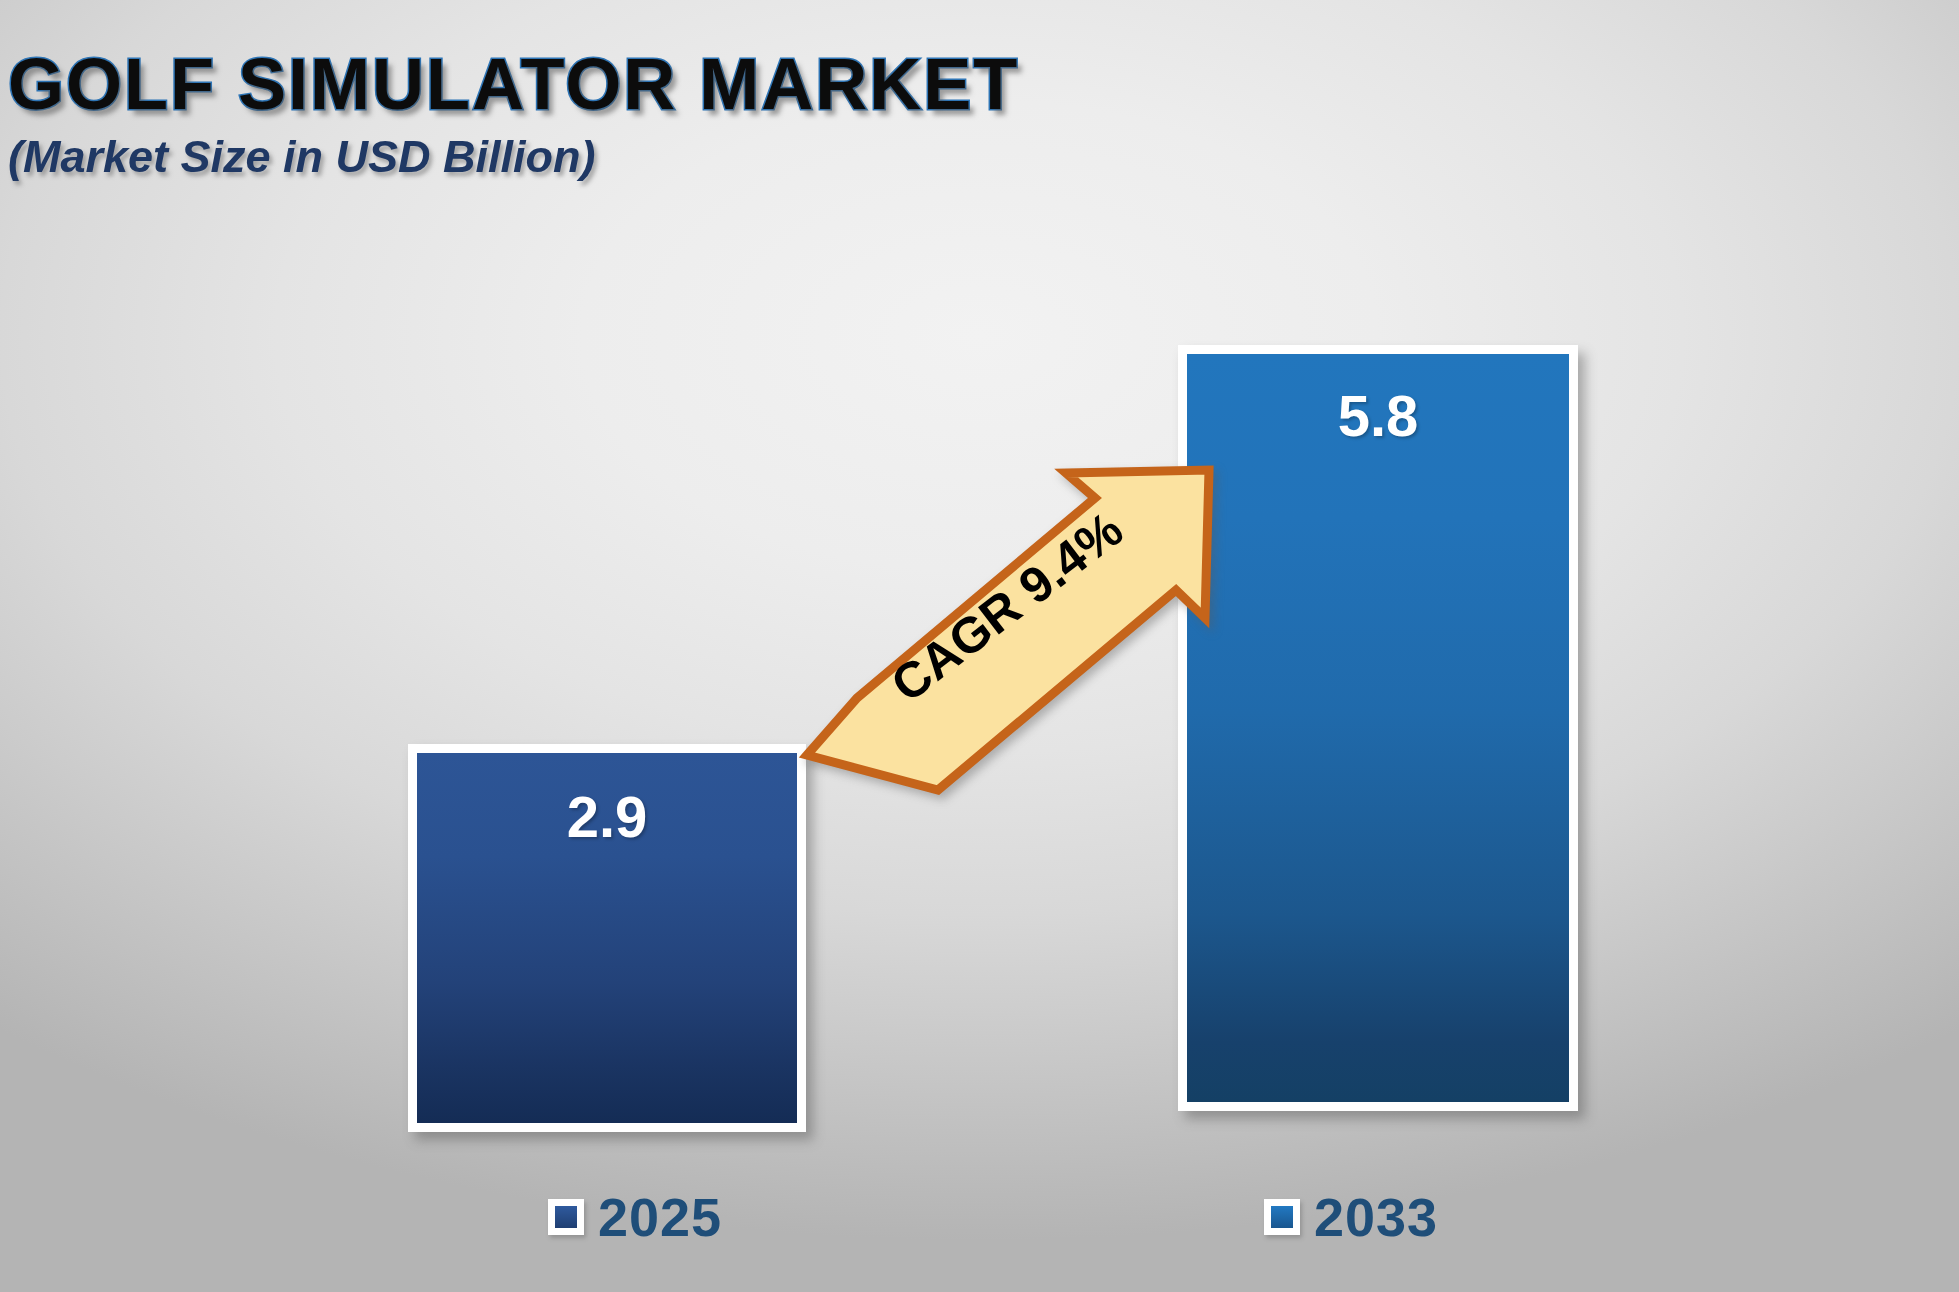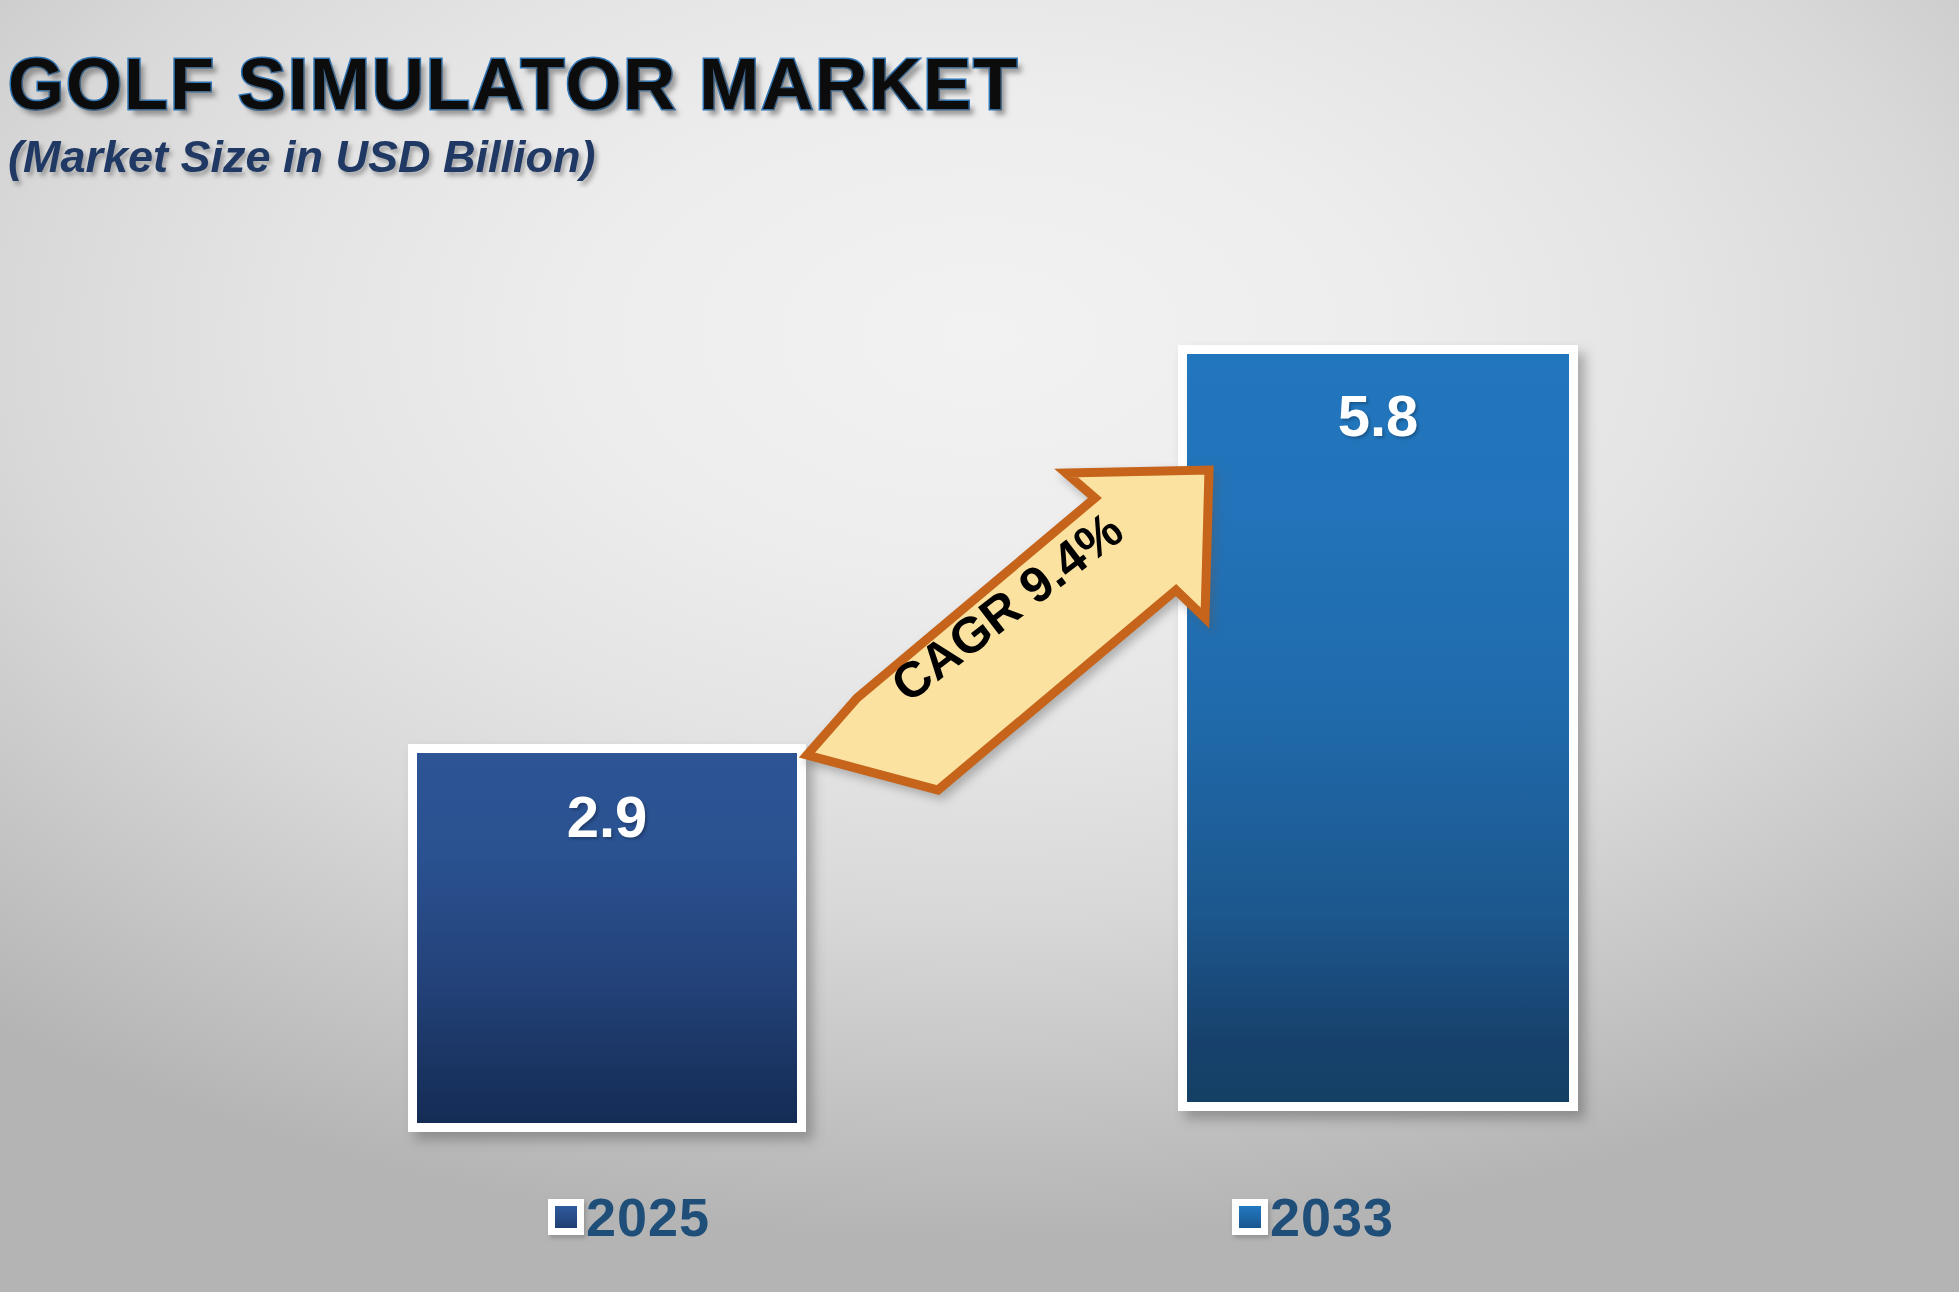--- a/index.html
+++ b/index.html
@@ -122,21 +122,21 @@
     transform-origin: 50% 50%;
     white-space: nowrap;
     pointer-events: none;
   }
 
   
   .legend-entry {
     position: absolute;
     display: flex;
     align-items: center;
-    gap: 2px;
+    gap: 14px;
     white-space: nowrap;
   }
 
   .legend-swatch {
     width: 36px;
     height: 36px;
     box-sizing: border-box;
     border: 7px solid #ffffff;
     box-shadow: 2px 3px 4px rgba(90,90,90,0.35);
   }
@@ -150,21 +150,21 @@
   }
 
   .legend-label {
     font-size: 54px;
     font-weight: bold;
     color: #1f4e79;
     letter-spacing: 1px;
   }
 
   #legend-2025 { left: 548px; top: 1186px; }
-  #legend-2033 { left: 1232px; top: 1186px; }
+  #legend-2033 { left: 1264px; top: 1186px; }
 </style>
 </head>
 <body>
 
 <div id="stage">
 
   <div class="title-block">
     <div class="main-title">GOLF SIMULATOR MARKET</div>
     <div class="sub-title">(Market Size in USD Billion)</div>
   </div>

